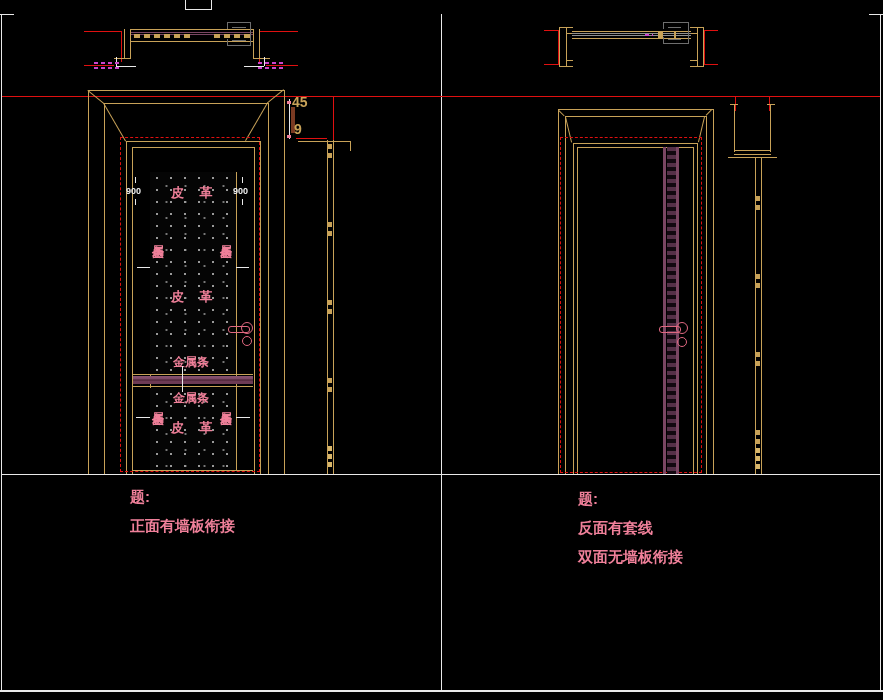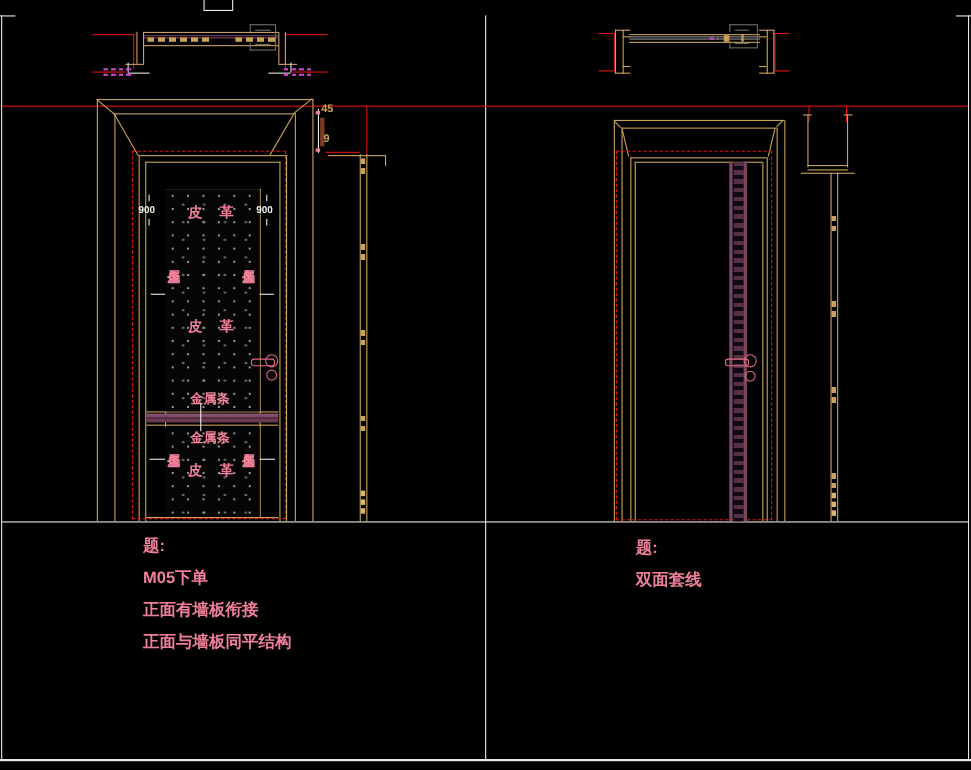--- a/index.html
+++ b/index.html
@@ -26,21 +26,21 @@
     background:repeating-linear-gradient(180deg,#c8a258 0 5px,transparent 5px 9px,#c8a258 9px 14px,transparent 14px 78px);}
   .slabdash{position:absolute;height:4px;
     background:repeating-linear-gradient(90deg,#c8a258 0 6px,transparent 6px 10px);}
   .purdash{position:absolute;width:9px;background-color:#120810;
     background-image:repeating-linear-gradient(180deg,#553048 0 4px,transparent 4px 8px);}
   .ptxt{position:absolute;color:#f0809a;font-weight:bold;font-size:13px;letter-spacing:6px;white-space:nowrap;}
   .ptxt2{position:absolute;color:#f0809a;font-weight:bold;font-size:12px;white-space:nowrap;}
   .vtxt{position:absolute;color:#f0809a;font-weight:bold;font-size:12px;
         writing-mode:vertical-rl;text-orientation:upright;line-height:14px;}
   .dimtxt{position:absolute;color:#efefef;font-size:9px;font-weight:bold;white-space:nowrap;}
-  .tantxt{position:absolute;color:#c8a258;font-size:10px;font-weight:bold;white-space:nowrap;}
+  .tantxt{position:absolute;color:#c8a258;font-size:14px;font-weight:bold;white-space:nowrap;}
   .notes{position:absolute;color:#f0809a;font-weight:bold;font-size:15px;line-height:29px;white-space:nowrap;}
   .circ{position:absolute;border:1px solid #e06880;border-radius:50%;background:transparent;}
   .lever{position:absolute;border:1px solid #e06880;border-radius:3px;background:transparent;}
 </style>
 </head>
 <body>
 
 <div class="canvas">
 
   <div class="ln wht" style="left:1px;top:14px;width:1px;height:677px;"></div>
@@ -259,22 +259,21 @@
     <div class="ln tan" style="left:755px;top:157px;width:1px;height:317px;"></div>
     <div class="ln tan" style="left:761px;top:157px;width:1px;height:317px;"></div>
     <div class="stripdash" style="left:756px;top:196px;height:248px;"></div>
     <div class="ln tan2" style="left:756px;top:448px;width:4px;height:5px;"></div>
     <div class="ln tan2" style="left:756px;top:456px;width:4px;height:5px;"></div>
     <div class="ln tan2" style="left:756px;top:464px;width:4px;height:5px;"></div>
   </div>
 
   <div class="notes" style="left:130px;top:482px;">
     <div>题:</div>
-    <div>M05下单</div>
     <div>正面有墙板衔接</div>
-    <div>正面与墙板同平结构</div>
   </div>
   <div class="notes" style="left:578px;top:484px;">
     <div>题:</div>
-    <div>双面套线</div>
+    <div>反面有套线</div>
+    <div>双面无墙板衔接</div>
   </div>
 
 </div>
 
 </body></html>

